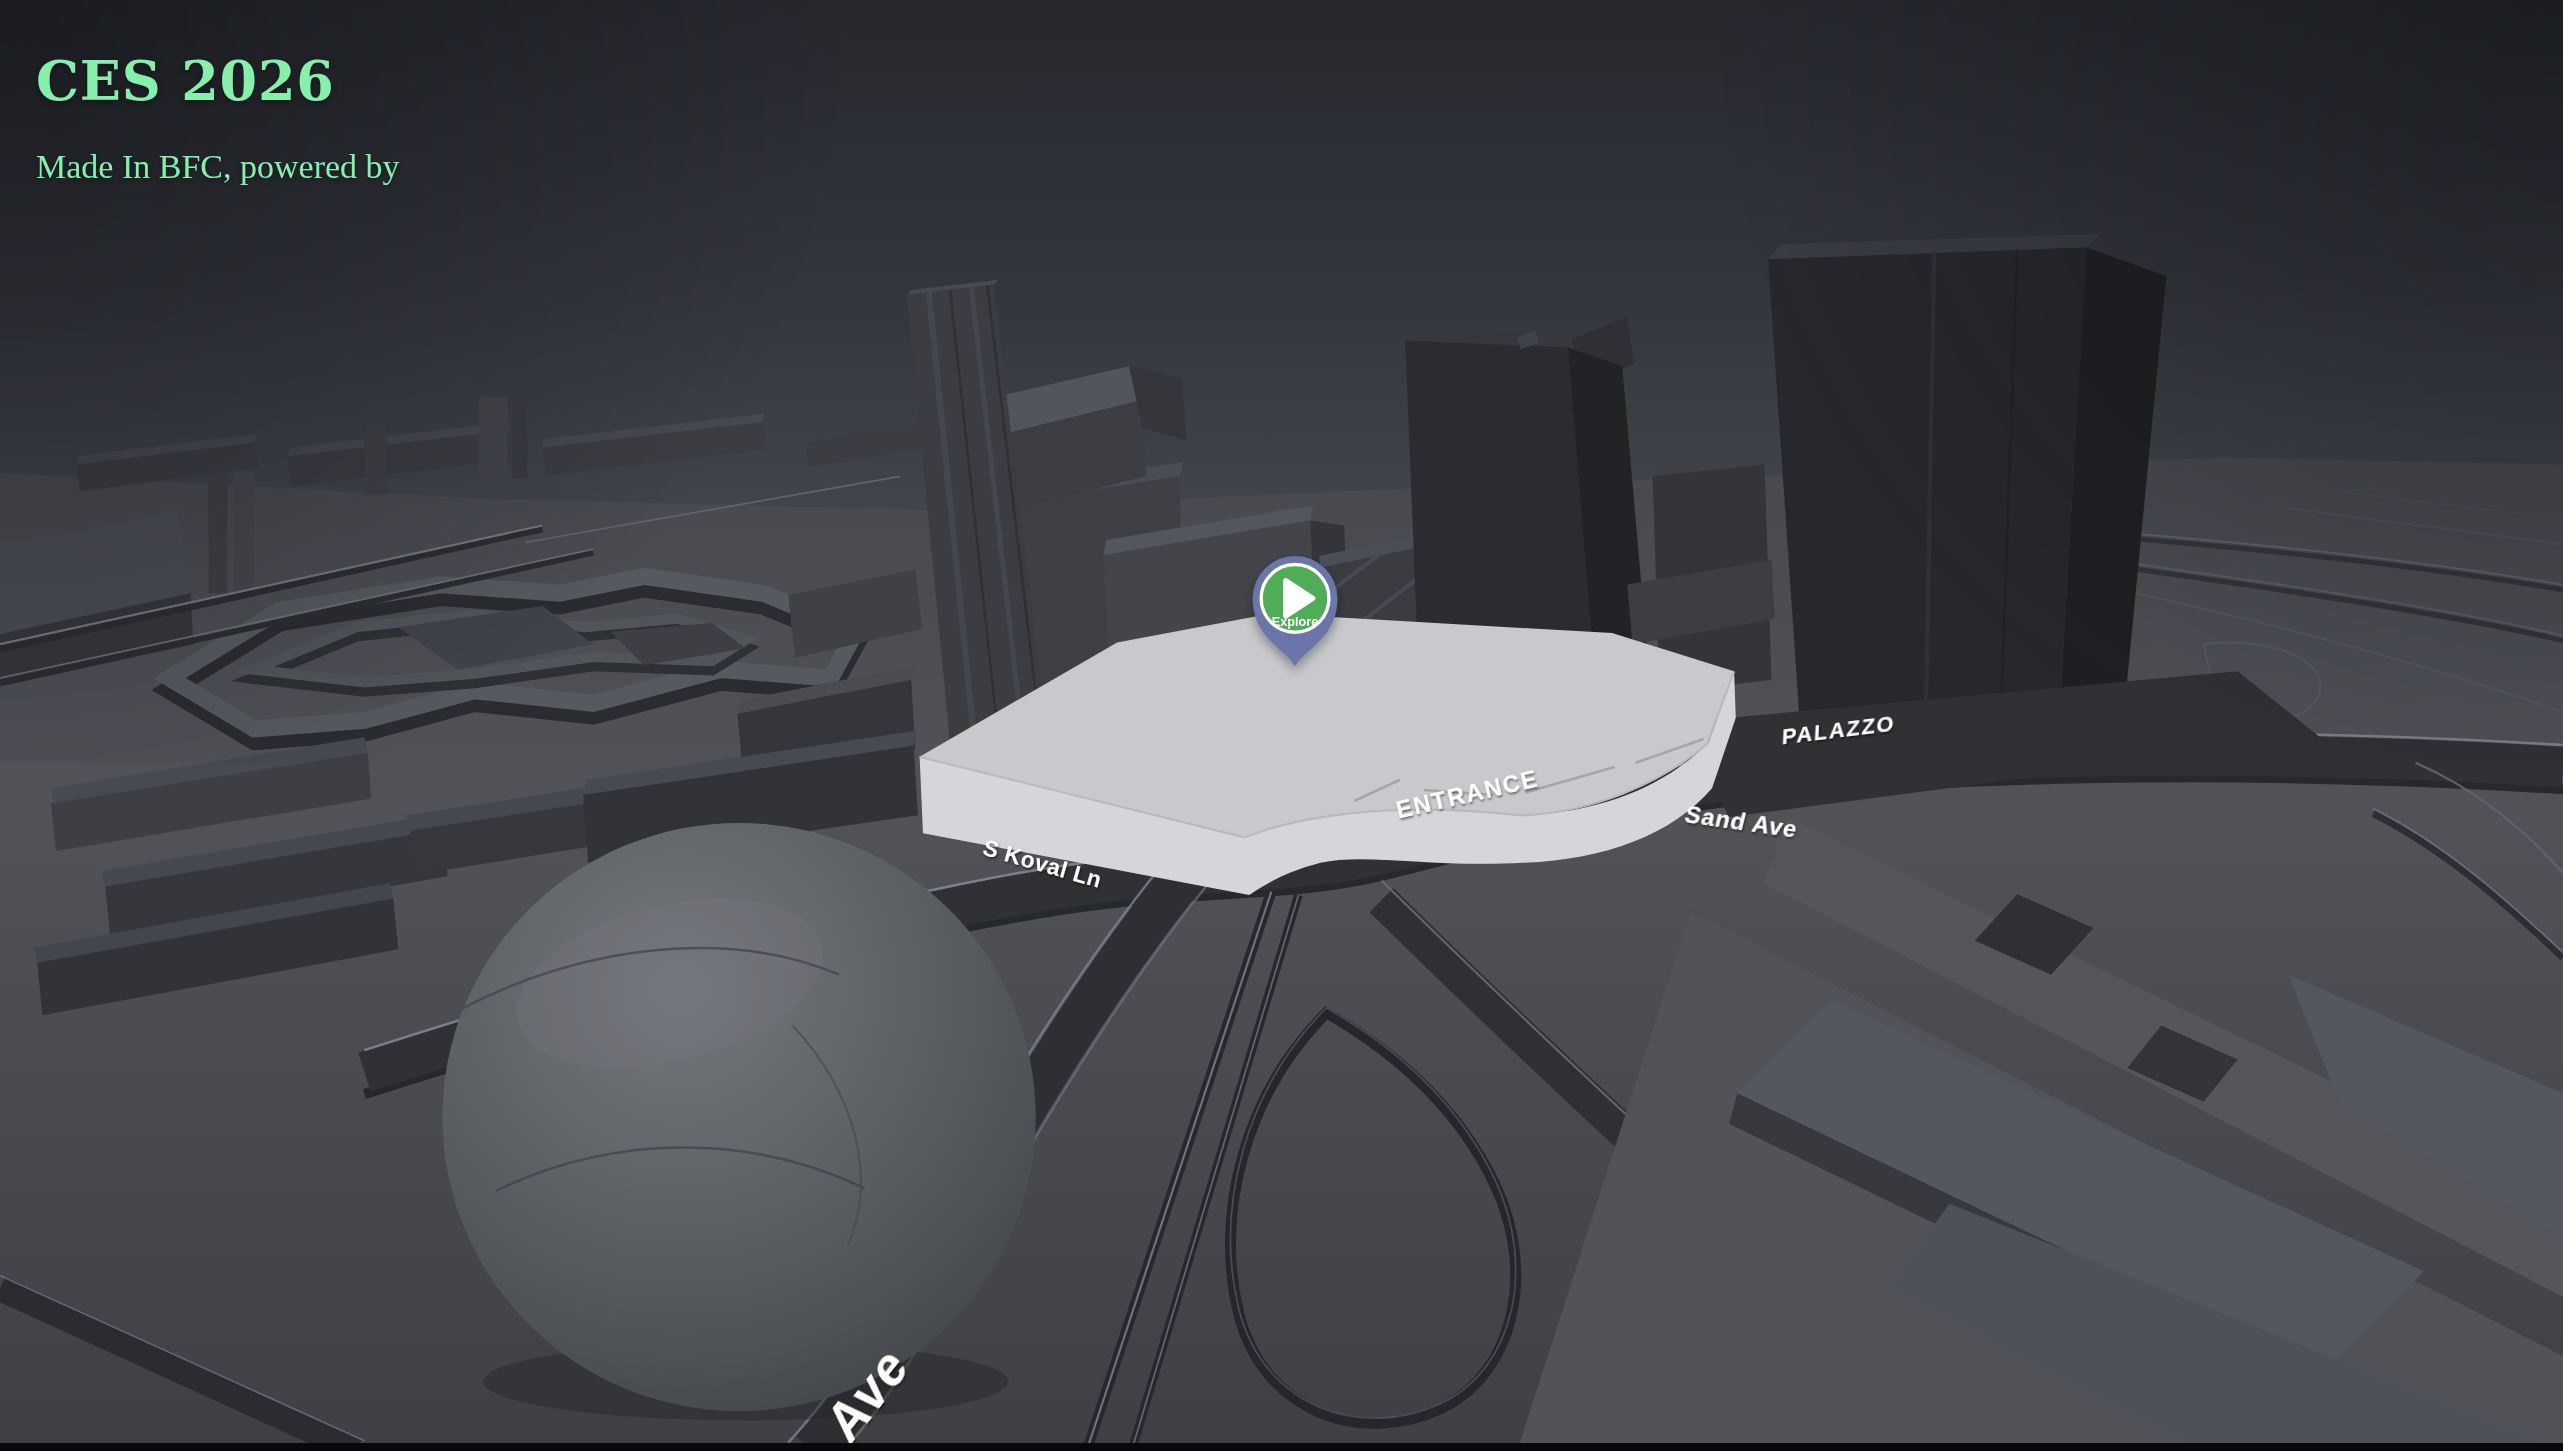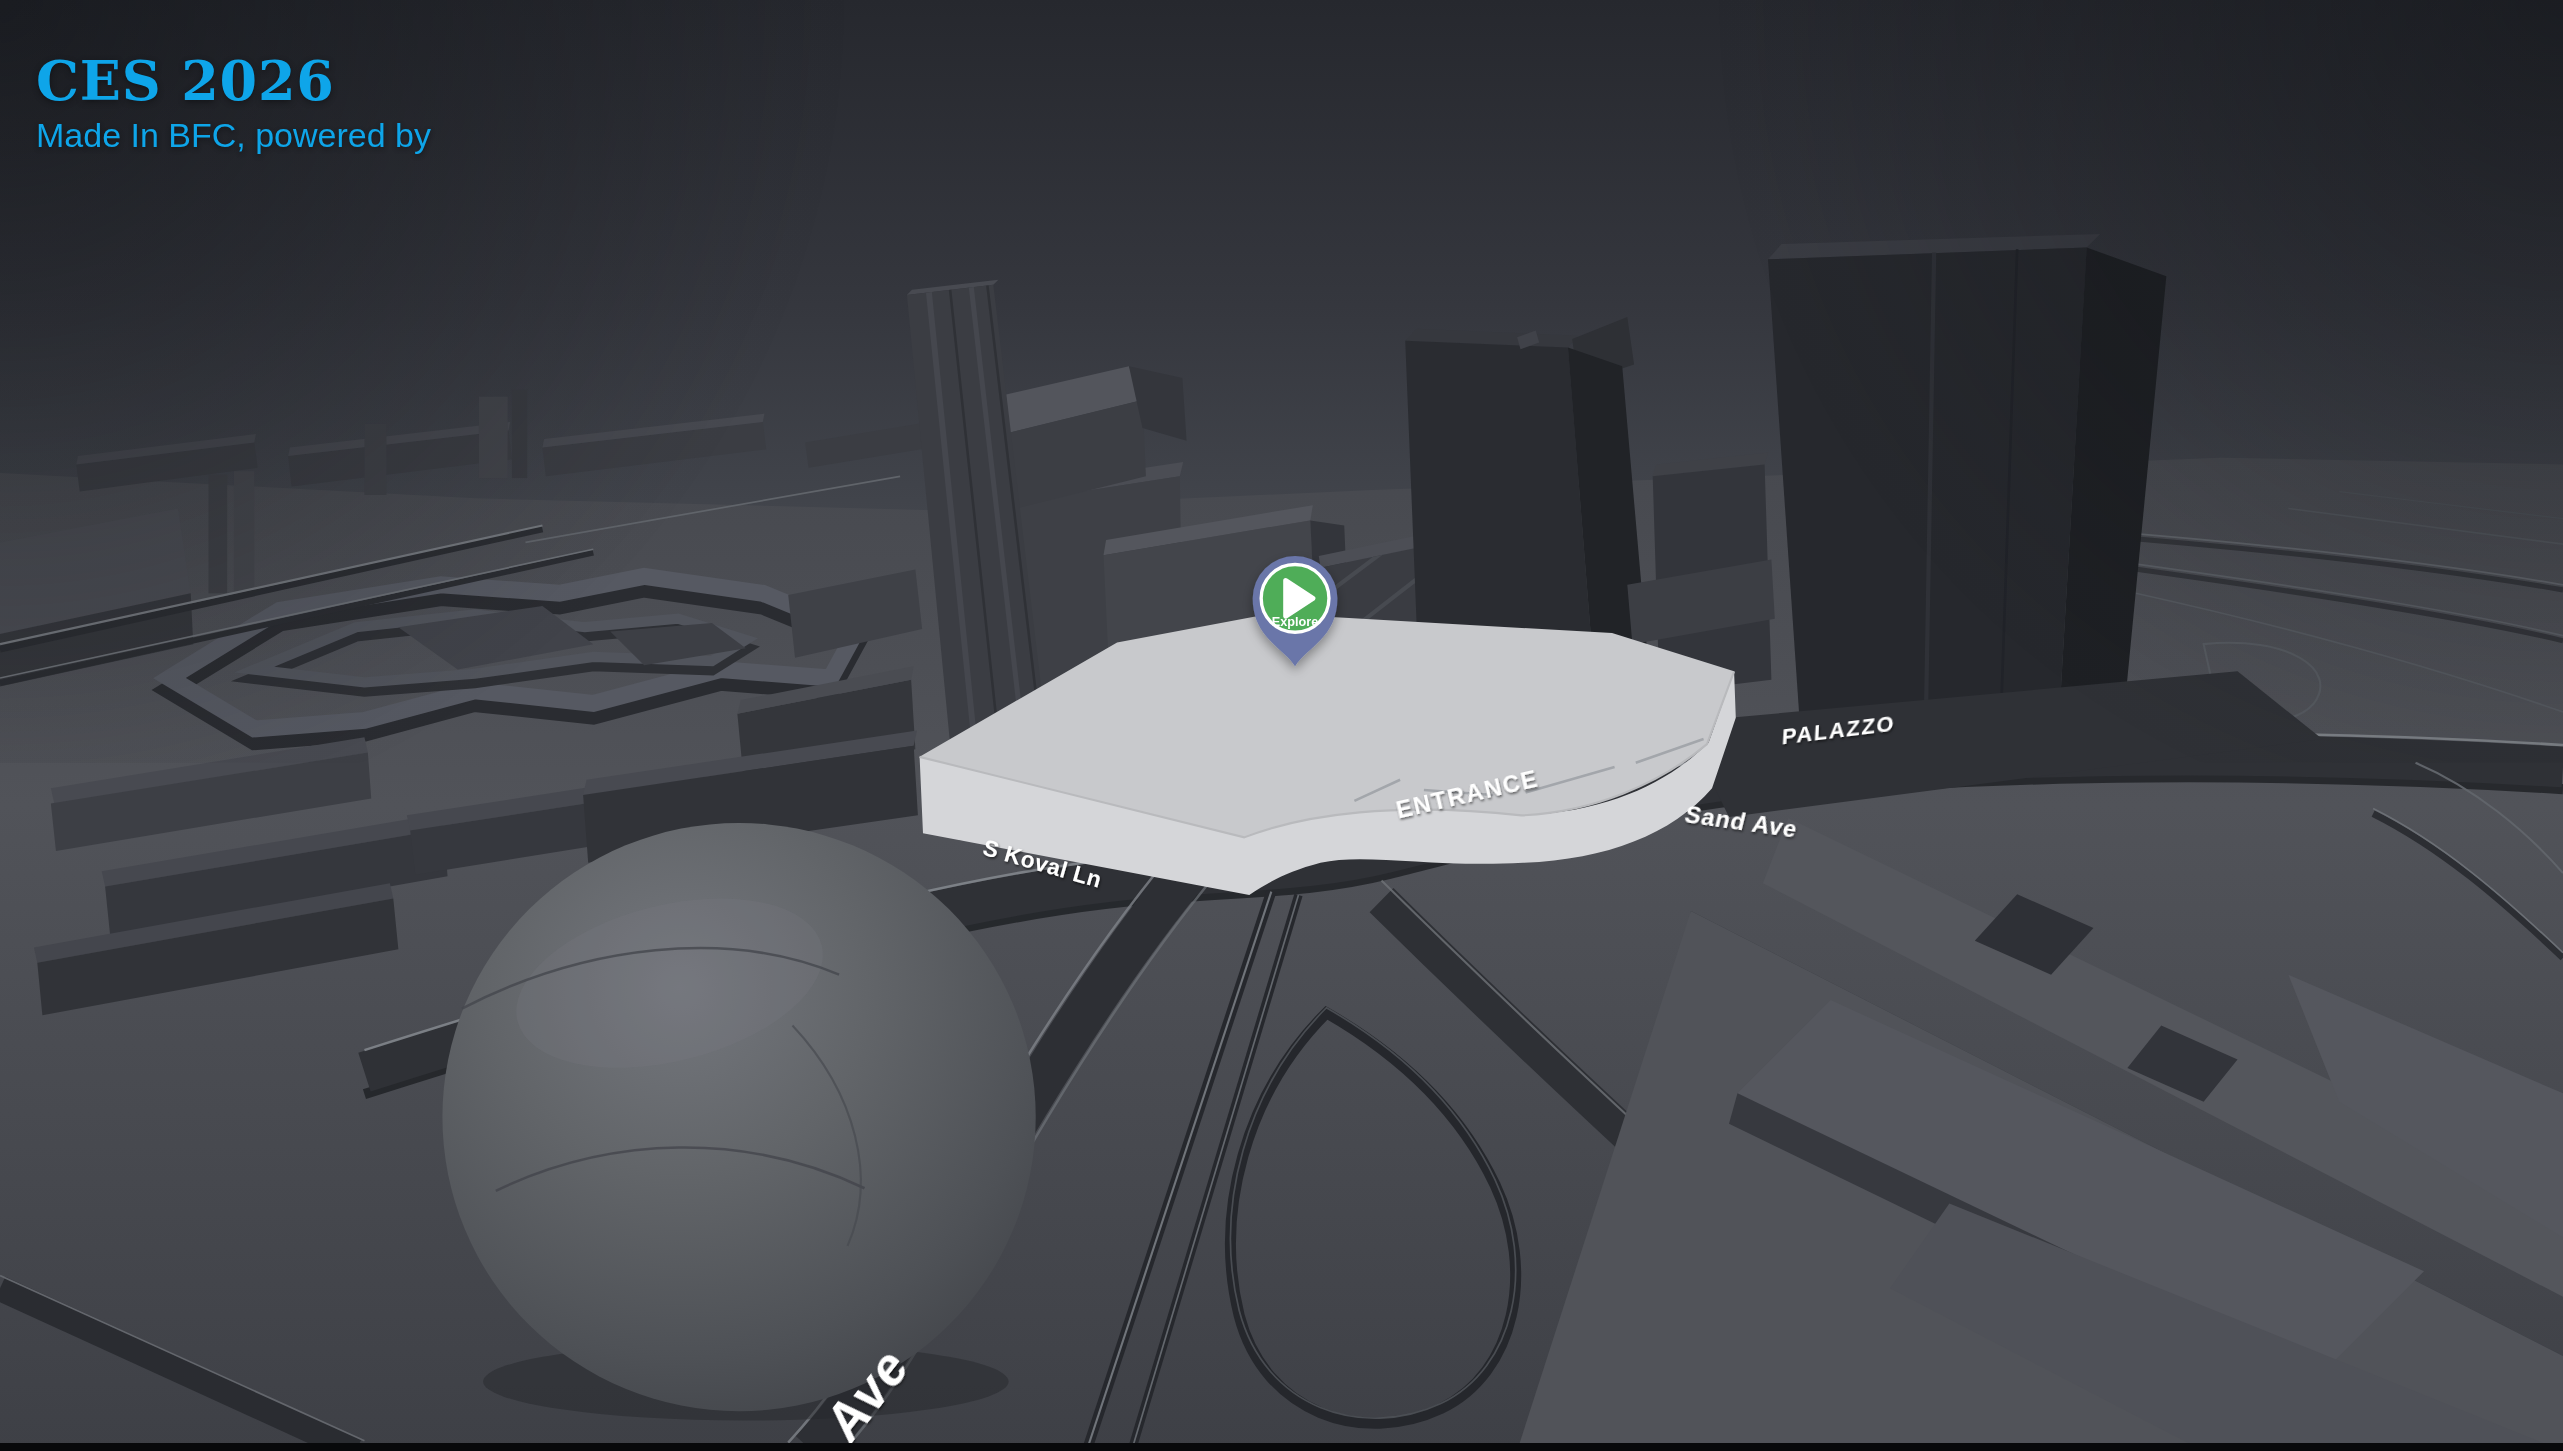--- a/index.html
+++ b/index.html
@@ -1,27 +1,27 @@
 <!DOCTYPE html>
 <html style="font-size:13.6px"><head>
 <meta charset="utf-8">
 <style>
   html,body{margin:0;padding:0;}
   body{
     width:2563px;height:1451px;overflow:hidden;position:relative;
     background:#35373c;font-family:"Liberation Sans",sans-serif;
   }
   #scene{position:absolute;inset:0;display:block;cursor:grab;}
-  .hud{position:absolute;top:49px;left:36px;color:#0ea5e9;pointer-events:none;}
+  .hud{position:absolute;top:49px;left:36px;color:#86efac;pointer-events:none;}
   .hud .title{
     font-family:"DejaVu Serif",serif;font-weight:700;font-size:54px;
     letter-spacing:0.8px;margin:0;text-shadow:0 1.7px 6.8px rgba(0,0,0,.4);
   }
   .hud .subtitle{
-    font-family:Liberation Sans, sans-serif;font-weight:400;
+    margin-top:32px;font-family:Liberation Serif, serif;font-weight:400;
     font-size:34px;line-height:1.3;text-shadow:0 1.7px 5.1px rgba(0,0,0,.4);
     max-width:542px;
   }
   .maplabel{fill:#ffffff;font-family:"Liberation Sans",sans-serif;font-weight:700;}
   .bottom-strip{position:absolute;left:0;bottom:0;width:2563px;height:8.5px;background:#08090b;}
 </style>
 </head>
 <body>
 
 <svg id="scene" viewBox="0 0 3024 1712" width="2563" height="1451" xmlns="http://www.w3.org/2000/svg">

